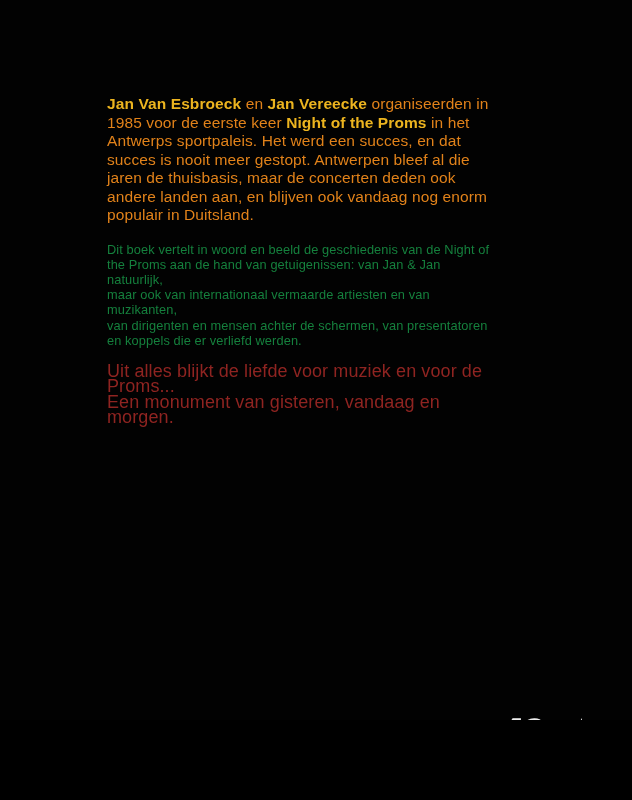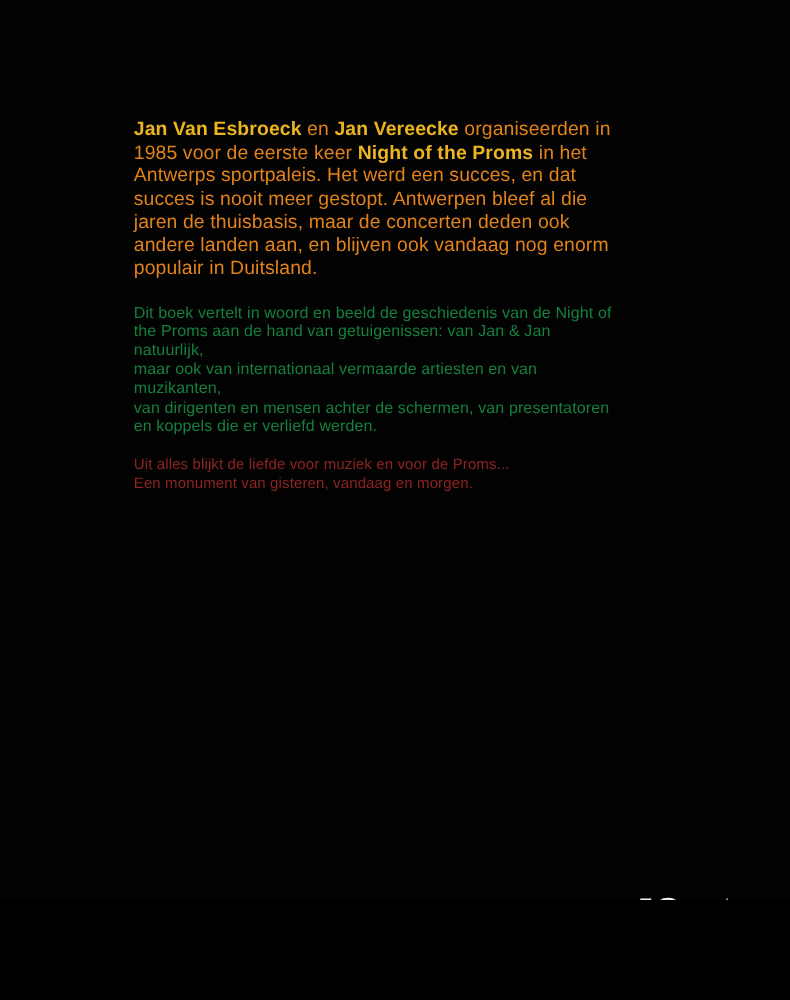--- a/index.html
+++ b/index.html
@@ -13,21 +13,21 @@
   .intro {
     margin:0; font-size:15.5px; line-height:18.5px;
     color:#e1821a; letter-spacing:0.1px;
   }
   .intro b { color:#ecb41f; font-weight:bold; }
   .description {
     margin:17px 0 0; font-size:12.8px; line-height:15.2px;
     color:#15803d; letter-spacing:0.1px;
   }
   .tagline {
-    margin:16px 0 4px; font-size:12px; line-height:15.5px;
+    margin:16px 0 4px; font-size:18px; line-height:15.5px;
     color:#8f2421; letter-spacing:0.1px;
   }
   
   .publisher { position:absolute; left:30px; top:735px; display:flex; align-items:center; }
   .publisher-divider { width:1.5px; height:22px; background:#d8d8d8; margin:0 8px 0 10px; }
   .publisher-name {
     font-size:6.8px; font-weight:bold; letter-spacing:0.55px;
     line-height:7.6px; color:#e9e9e9; white-space:nowrap;
   }
   

